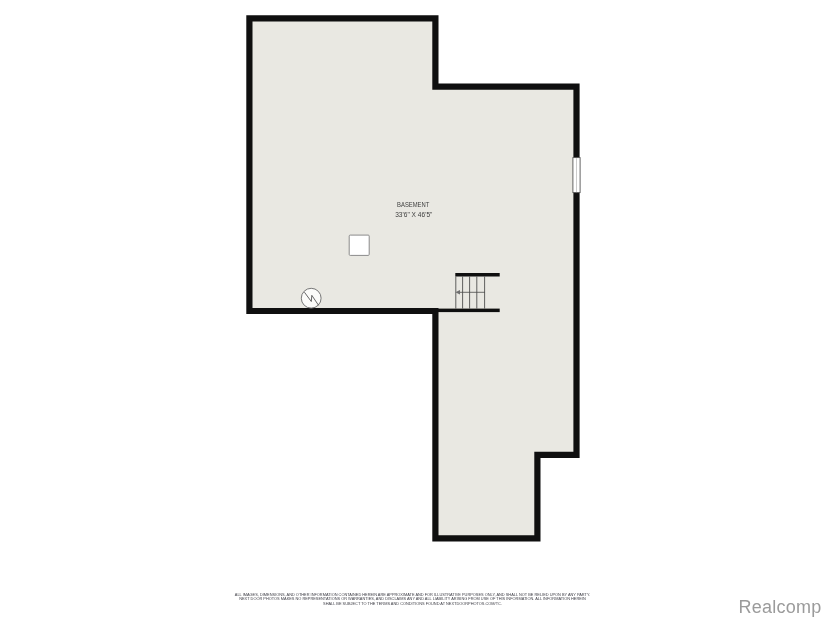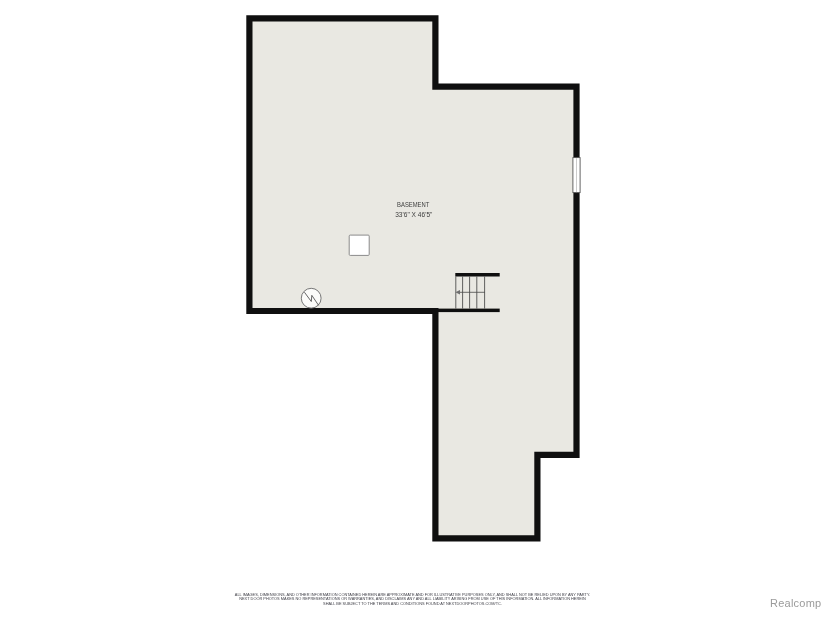--- a/index.html
+++ b/index.html
@@ -1,18 +1,18 @@
 <!DOCTYPE html>
 <html><head>
 <meta charset="utf-8">
 <style>
 html,body{margin:0;padding:0;background:#ffffff;}
 body{width:825px;height:619px;overflow:hidden;position:relative;font-family:"Liberation Sans",sans-serif;}
 .disc{position:absolute;left:0;top:592.6px;width:825px;text-align:center;font-size:3.9px;line-height:4.85px;color:#3e3e46;}
-.rc{position:absolute;right:3.5px;top:596.7px;font-size:11px;color:#9b9b9b;letter-spacing:0.25px;}
+.rc{position:absolute;right:3.5px;top:596.7px;font-size:18px;color:#9b9b9b;letter-spacing:0.25px;}
 </style>
 </head>
 <body>
 <svg width="825" height="619" viewBox="0 0 825 619" xmlns="http://www.w3.org/2000/svg">
 
   <path d="M249.4 18.4 H435.4 V86.7 H576.5 V454.8 H537.4 V538.3 H435.4 V311.0 H249.4 Z" fill="#e9e8e2" stroke="#0f0f0f" stroke-width="6.2" stroke-miterlimit="10"></path>
 
   <rect x="572.9" y="157.6" width="7.2" height="35.0" fill="#ffffff" stroke="#555555" stroke-width="0.9"></rect>
   <line x1="576.5" y1="158.2" x2="576.5" y2="192.2" stroke="#aaaaaa" stroke-width="0.6"></line>
 

